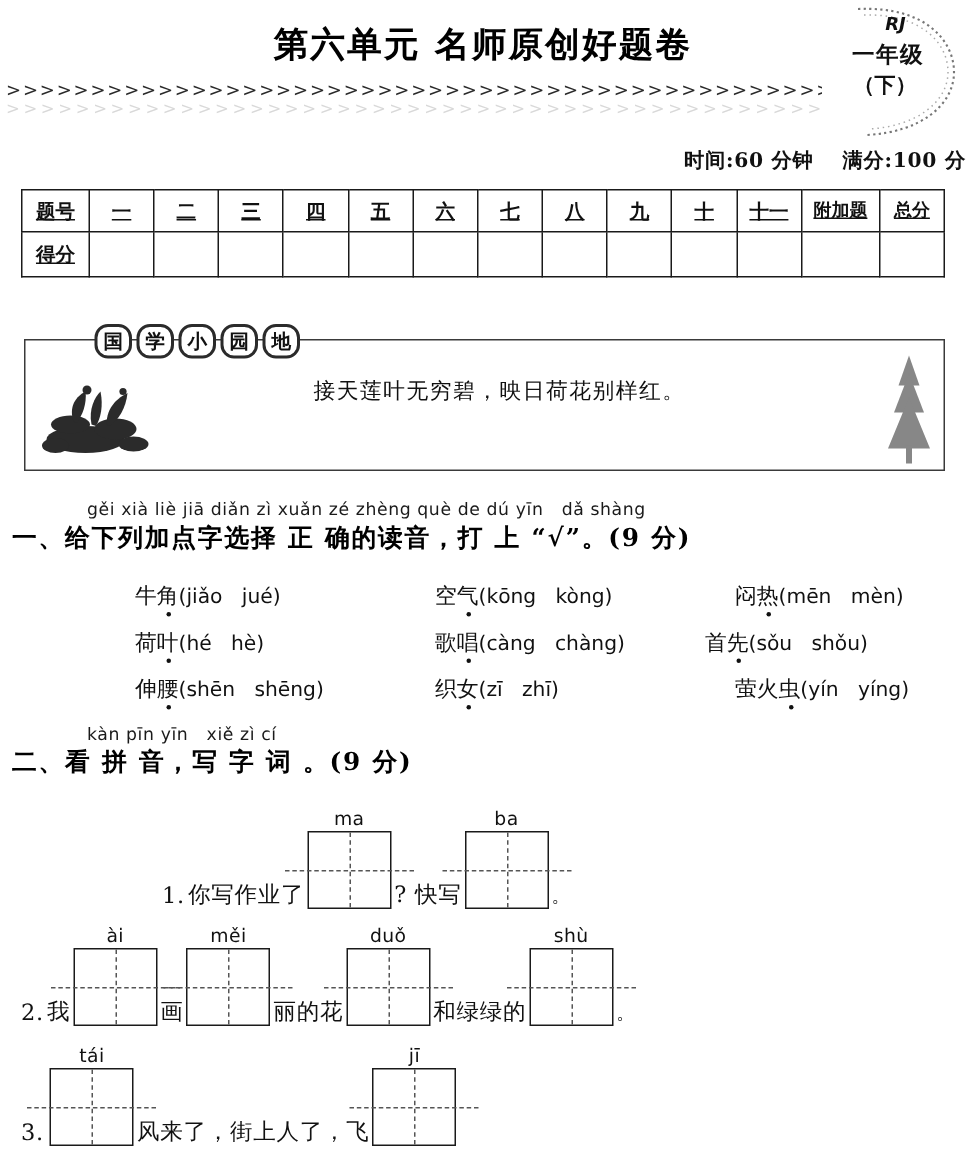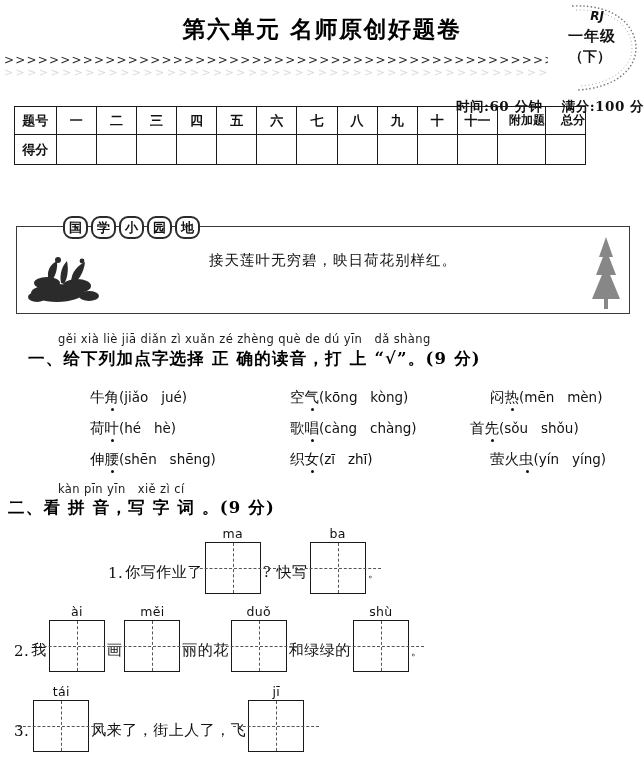--- a/index.html
+++ b/index.html
@@ -65,38 +65,39 @@
   .meta {
     position:absolute; right:0; top:98px;
     font-family:"DejaVu Serif", serif;
     font-size:13.5px; font-weight:bold;
     letter-spacing:.5px;
   }
   .meta span { margin-left:14px; }
 
   
   .score-table {
-    position:absolute; left:14px; top:106px;
-    width:572px;
+    position:absolute; left:14px; top:126px;
+    width:616px;
     border-collapse:collapse;
     font-family:"DejaVu Serif", serif;
+    text-decoration:underline;
   }
   .score-table td {
     border:1px solid #1a1a1a;
     height:28px;
     text-align:center;
     vertical-align:middle;
     font-size:13px;
     font-weight:bold;
     padding:0;
   }
   .score-table td.lbl { width:48px; }
   .score-table td.num { width:46px; }
-  .score-table td.extra { width:56px; font-size:12px;text-align:right; }
-  .score-table td.total { width:46px; font-size:12px;text-align:right; }
+  .score-table td.extra { width:56px; font-size:12px; }
+  .score-table td.total { width:46px; font-size:12px; }
   .score-table tr.blank td { height:30px; }
 
   
   .guoxue {
     position:absolute; left:16px; top:226px;
     width:614px; height:88px;
     border:1px solid #3a3a3a;
   }
   .gx-logo {
     position:absolute; left:46px; top:-11px;
@@ -145,21 +146,21 @@
   .sec-title {
     font-family:"DejaVu Serif", serif;
     font-size:16.5px;
     font-weight:bold;
     letter-spacing:1.2px;
     color:#000;
     white-space:pre;
   }
 
   #sec1-pinyin { position:absolute; left:58px; top:332px; }
-  #sec1-title  { position:absolute; left:8px;  top:348px;margin-left:20px; }
+  #sec1-title  { position:absolute; left:8px;  top:348px; }
 
   .choice-grid {
     position:absolute; left:54px; top:388px;
     width:580px;
     margin-left:36px;
   }
   .choice-row { display:flex; height:31px; }
   .choice-cell {
     font-family:"DejaVu Serif", serif;
     font-size:14.5px;
@@ -191,21 +192,21 @@
     font-size:15px;
     letter-spacing:.5px;
     color:#111;
   }
   .wrow .idx { padding-bottom:12px; margin-right:2px; }
   .wrow .txt { padding-bottom:12px; white-space:pre;margin-top:20px; }
   .cellbox {
     position:relative;
     width:56px; height:52px;
     border:1.6px solid #1a1a1a;
-    margin:0 2px;
+    margin:12px 2px;
     background:#fff;
   }
   .cellbox .py {
     position:absolute; left:0; right:0; top:-17px;
     text-align:center;
     font-family:"DejaVu Sans", sans-serif;
     font-size:12.5px;
     letter-spacing:.3px;
     color:#111;
   }

